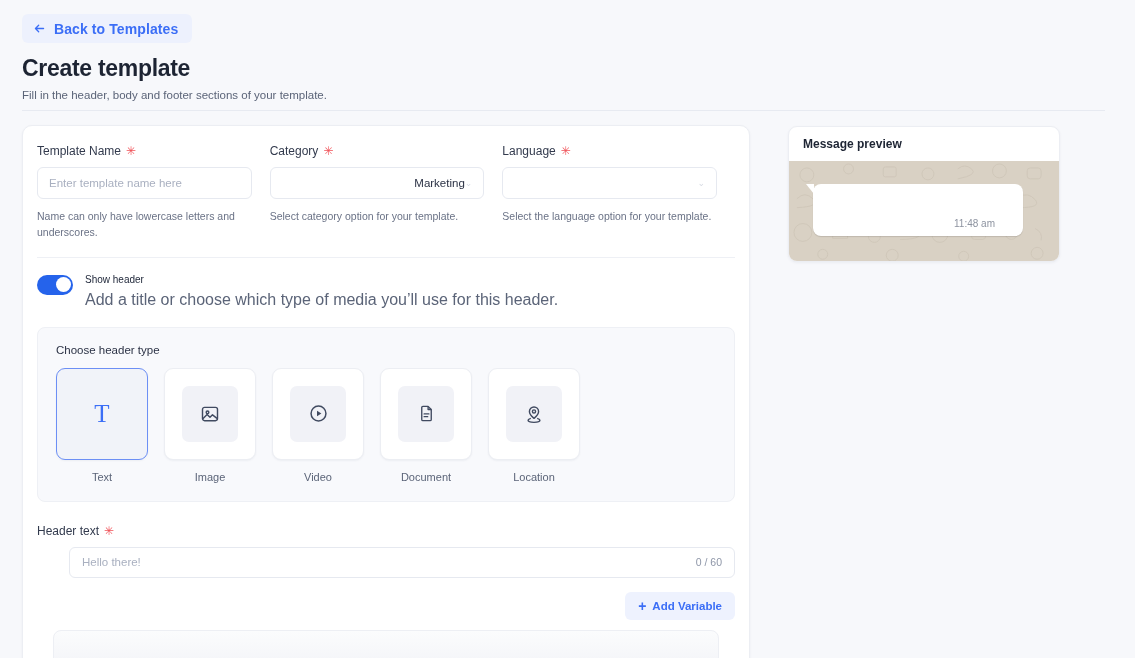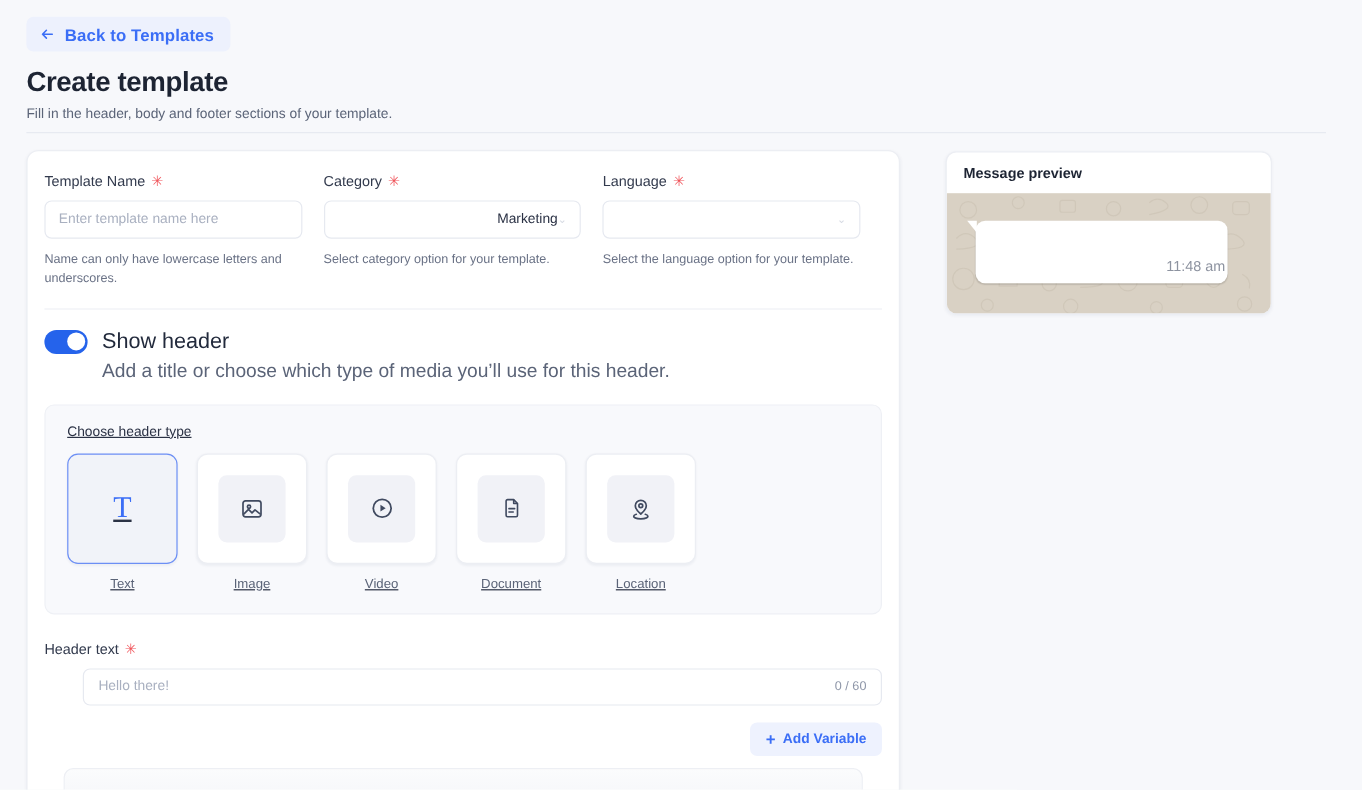--- a/index.html
+++ b/index.html
@@ -78,29 +78,28 @@
   
   .toggle-row { display: flex; gap: 12px; padding: 16px 14px 0 14px; }
   .toggle {
     width: 36px; height: 20px; border-radius: 10px; background: #2563eb;
     position: relative; flex: none; cursor: pointer; margin-top: 1px;
   }
   .toggle .knob {
     position: absolute; top: 2.5px; right: 2.5px;
     width: 15px; height: 15px; border-radius: 50%; background: #fff;
   }
-  .toggle-title { font-size: 18px; color: #222a3c; font-weight: normal; }
+  .toggle-title { font-size: 10px; color: #222a3c; font-weight: normal; }
   .toggle-sub { font-size: 16px; color: #5b6478; margin-top: 6px; }
 
   
   .type-panel {
     margin: 18px 14px 0 14px;
     background: #f8f9fc; border: 1px solid #eef0f5; border-radius: 8px;
     padding: 16px 18px 18px 18px;
-    text-decoration: underline;
   }
   .type-panel-title { font-size: 11.5px; color: #2b3245; margin-bottom: 12px; }
   .type-cards { display: flex; gap: 16px; }
   .type-card { width: 92px; cursor: pointer; }
   .type-tile {
     height: 92px; border-radius: 9px; background: #fff;
     border: 1px solid #eceef3;
     display: flex; align-items: center; justify-content: center;
     box-shadow: 0 1px 2px rgba(25,35,70,.05);
   }
@@ -166,22 +165,22 @@
     background: #fff; border-radius: 8px;
     box-shadow: 0 1px 1px rgba(0,0,0,.12);
   }
   .bubble:before {
     content: ""; position: absolute; left: -7px; top: 0;
     border-top: 0 solid transparent;
     border-right: 8px solid #fff;
     border-bottom: 10px solid transparent;
   }
   .bubble .time {
-    position: absolute; right: 2px; bottom: 7px;
-    font-size: 12px; color: #8d93a0;
+    position: absolute; right: 28px; bottom: 7px;
+    font-size: 10px; color: #8d93a0;
   }
 </style>
 </head>
 <body>
 
 <div class="page">
 
   <div class="back-pill">
     <span class="arrow">
       <svg width="13" height="13" viewBox="0 0 16 16" fill="none">

